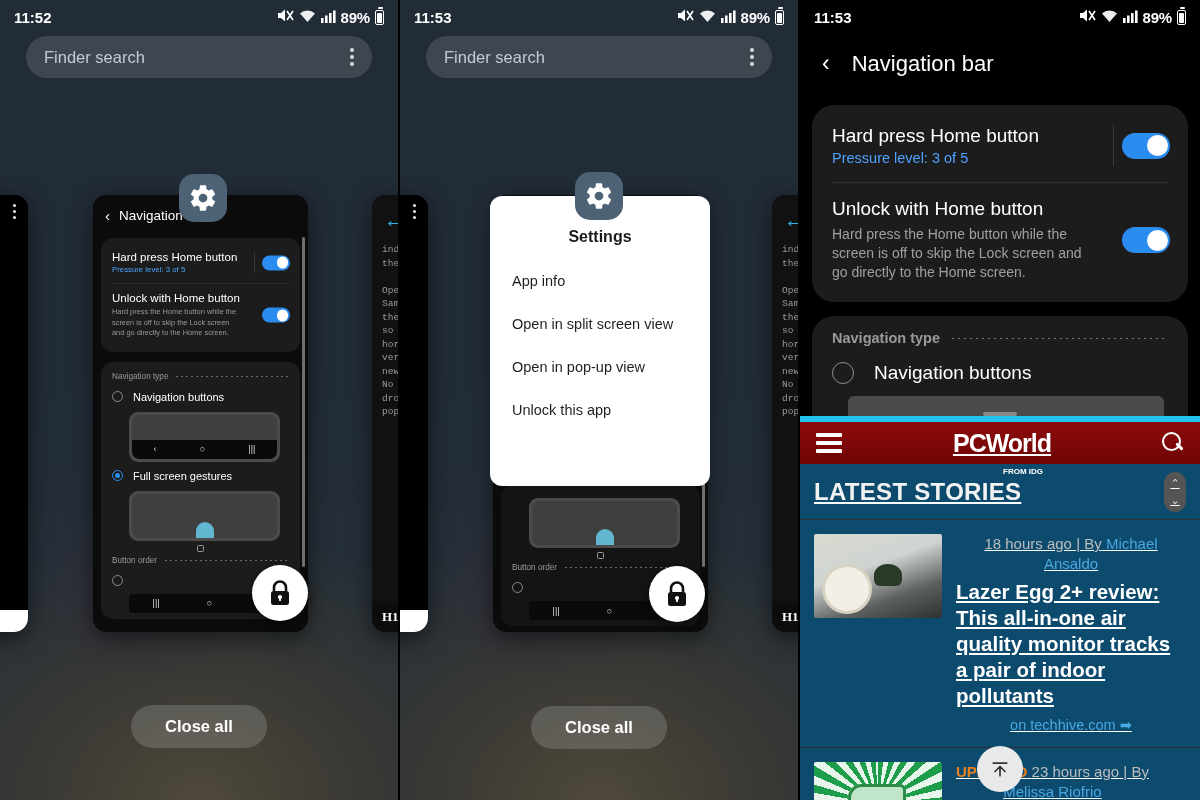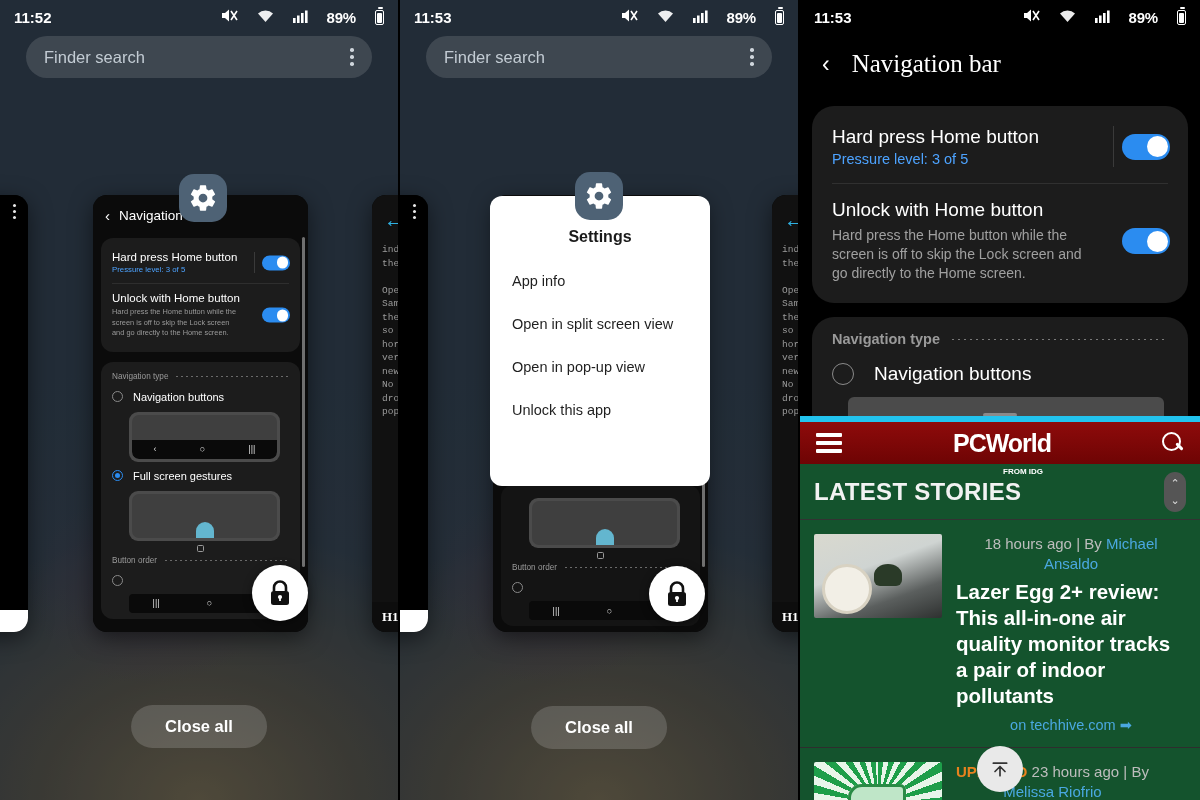--- a/index.html
+++ b/index.html
@@ -22,21 +22,21 @@
     background:radial-gradient(ellipse 45% 18% at 38% 73%, rgba(70,55,75,.65) 0%, rgba(70,55,75,0) 70%);
   }
   .dim { position:absolute; inset:0; background:rgba(12,20,28,.30); }
 
   
   .statusbar{
     position:absolute; top:0; left:0; right:0; height:34px;
     display:flex; align-items:center; justify-content:space-between;
     padding:0 14px; color:#fff; font-size:15px; font-weight:600; z-index:40;
   }
-  .statusbar .icons{ display:flex; align-items:center; gap:19px; }
+  .statusbar .icons{ display:flex; align-items:center; gap:5px; }
   .sbicon{ display:inline-block; }
   .pct{ font-size:15px; font-weight:600; letter-spacing:-.2px; }
 
   
   .batt{ width:9px; height:15px; border:1.6px solid #fff; border-radius:2px; position:relative; }
   .batt::before{ content:""; position:absolute; top:-3.6px; left:2px; width:5px; height:2px; background:#fff; border-radius:1px;}
   .batt::after{ content:""; position:absolute; left:1px; right:1px; bottom:1px; height:74%; background:#fff; border-radius:1px;}
 
   
   .finder{
@@ -141,21 +141,21 @@
     border-radius:12px; z-index:55; padding-top:32px;
   }
   .popup .ptitle{ text-align:center; font-size:16px; font-weight:bold; color:#1a1a1a; }
   .popup .pitem{ font-size:14.5px; color:#1f1f1f; padding:0 22px; margin-top:27px; }
   .popup .pitem:first-of-type{ margin-top:31px; }
 
   
   .s3{ position:absolute; inset:0; background:#000; color:#fff; }
   .s3-head{ display:flex; align-items:center; gap:22px; padding:16px 22px 14px; }
   .s3-head .chev{ font-size:23px; }
-  .s3-head .ttl{ font-size:25px;font-family:Liberation Serif, serif; }
+  .s3-head .ttl{ font-size:22px; }
 
   .s3-group{ margin:14px 12px 0; background:#1c1c1c; border-radius:22px; padding:4px 0; position:relative; }
   .s3-row{ padding:16px 20px; position:relative; }
   .s3-row + .s3-row::before{ content:""; position:absolute; top:0; left:20px; right:20px; height:1px; background:#303030; }
   .s3-row .t{ font-size:19px; }
   .s3-row .sub{ font-size:14.5px; color:#4da3ff; margin-top:3px; }
   .s3-row .desc{ font-size:14px; color:#a0a0a0; line-height:19px; margin-top:5px; padding-right:80px; }
   .s3sw{ position:absolute; right:18px; top:50%; transform:translateY(-50%);
          width:48px; height:26px; border-radius:14px; background:#2b8cf0; }
   .s3sw::after{ content:""; position:absolute; right:2.5px; top:2.5px; width:21px; height:21px; border-radius:50%; background:#fff; }
@@ -166,21 +166,21 @@
   .s3-dotted .lbl{ font-size:14.5px; color:#9a9a9a; white-space:nowrap; font-weight:bold; }
   .s3-dotted .line{ flex:1; height:1px; background-image:repeating-linear-gradient(to right,#7a7a7a 0 2px, transparent 2px 6px); }
   .s3-opt{ display:flex; align-items:center; gap:20px; padding:6px 20px 10px; }
   .s3-radio{ width:22px; height:22px; border-radius:50%; border:1.6px solid #8a8a8a; }
   .s3-opt .olbl{ font-size:19px; }
   .s3-preview{ margin:2px 24px 0 36px; height:22px; background:#4b4b4b; border-radius:6px 6px 0 0; }
   .s3-grab{ position:absolute; left:50%; transform:translateX(-50%); bottom:2px; width:34px; height:4px; background:#8a8a8a; border-radius:2px; }
   .s3-scroll{ position:absolute; right:3px; top:130px; width:5px; height:130px; background:#a9a9a9; border-radius:3px; }
 
   
-  .pcw-wrap{ position:absolute; left:0; right:0; top:416px; bottom:0; background:#14532d; }
+  .pcw-wrap{ position:absolute; left:0; right:0; top:416px; bottom:0; background:#0c4a6e;text-decoration:underline; }
   .cyanbar{ height:6px; background:#22c3ee; }
   .pcw-head{ height:42px; background:#8a0c0c;
              background:linear-gradient(180deg,#8e0b0b,#6e0404);
              display:flex; align-items:center; justify-content:space-between; padding:0 16px; }
   .hamb{ display:flex; flex-direction:column; gap:4px; }
   .hamb i{ display:block; width:26px; height:4px; background:#fff; border-radius:1px; }
   .pcw-logo{ color:#fff; font-weight:bold; font-size:25px; letter-spacing:-1px; line-height:1; position:relative; }
   .pcw-logo .from{ position:absolute; right:8px; top:21px; font-size:8px; letter-spacing:0; font-weight:bold;margin-top:16px; }
   .searchicon{ width:22px; height:22px; position:relative; }
   .searchicon::before{ content:""; position:absolute; left:0; top:0; width:15px; height:15px; border:2.6px solid #fff; border-radius:50%; }

